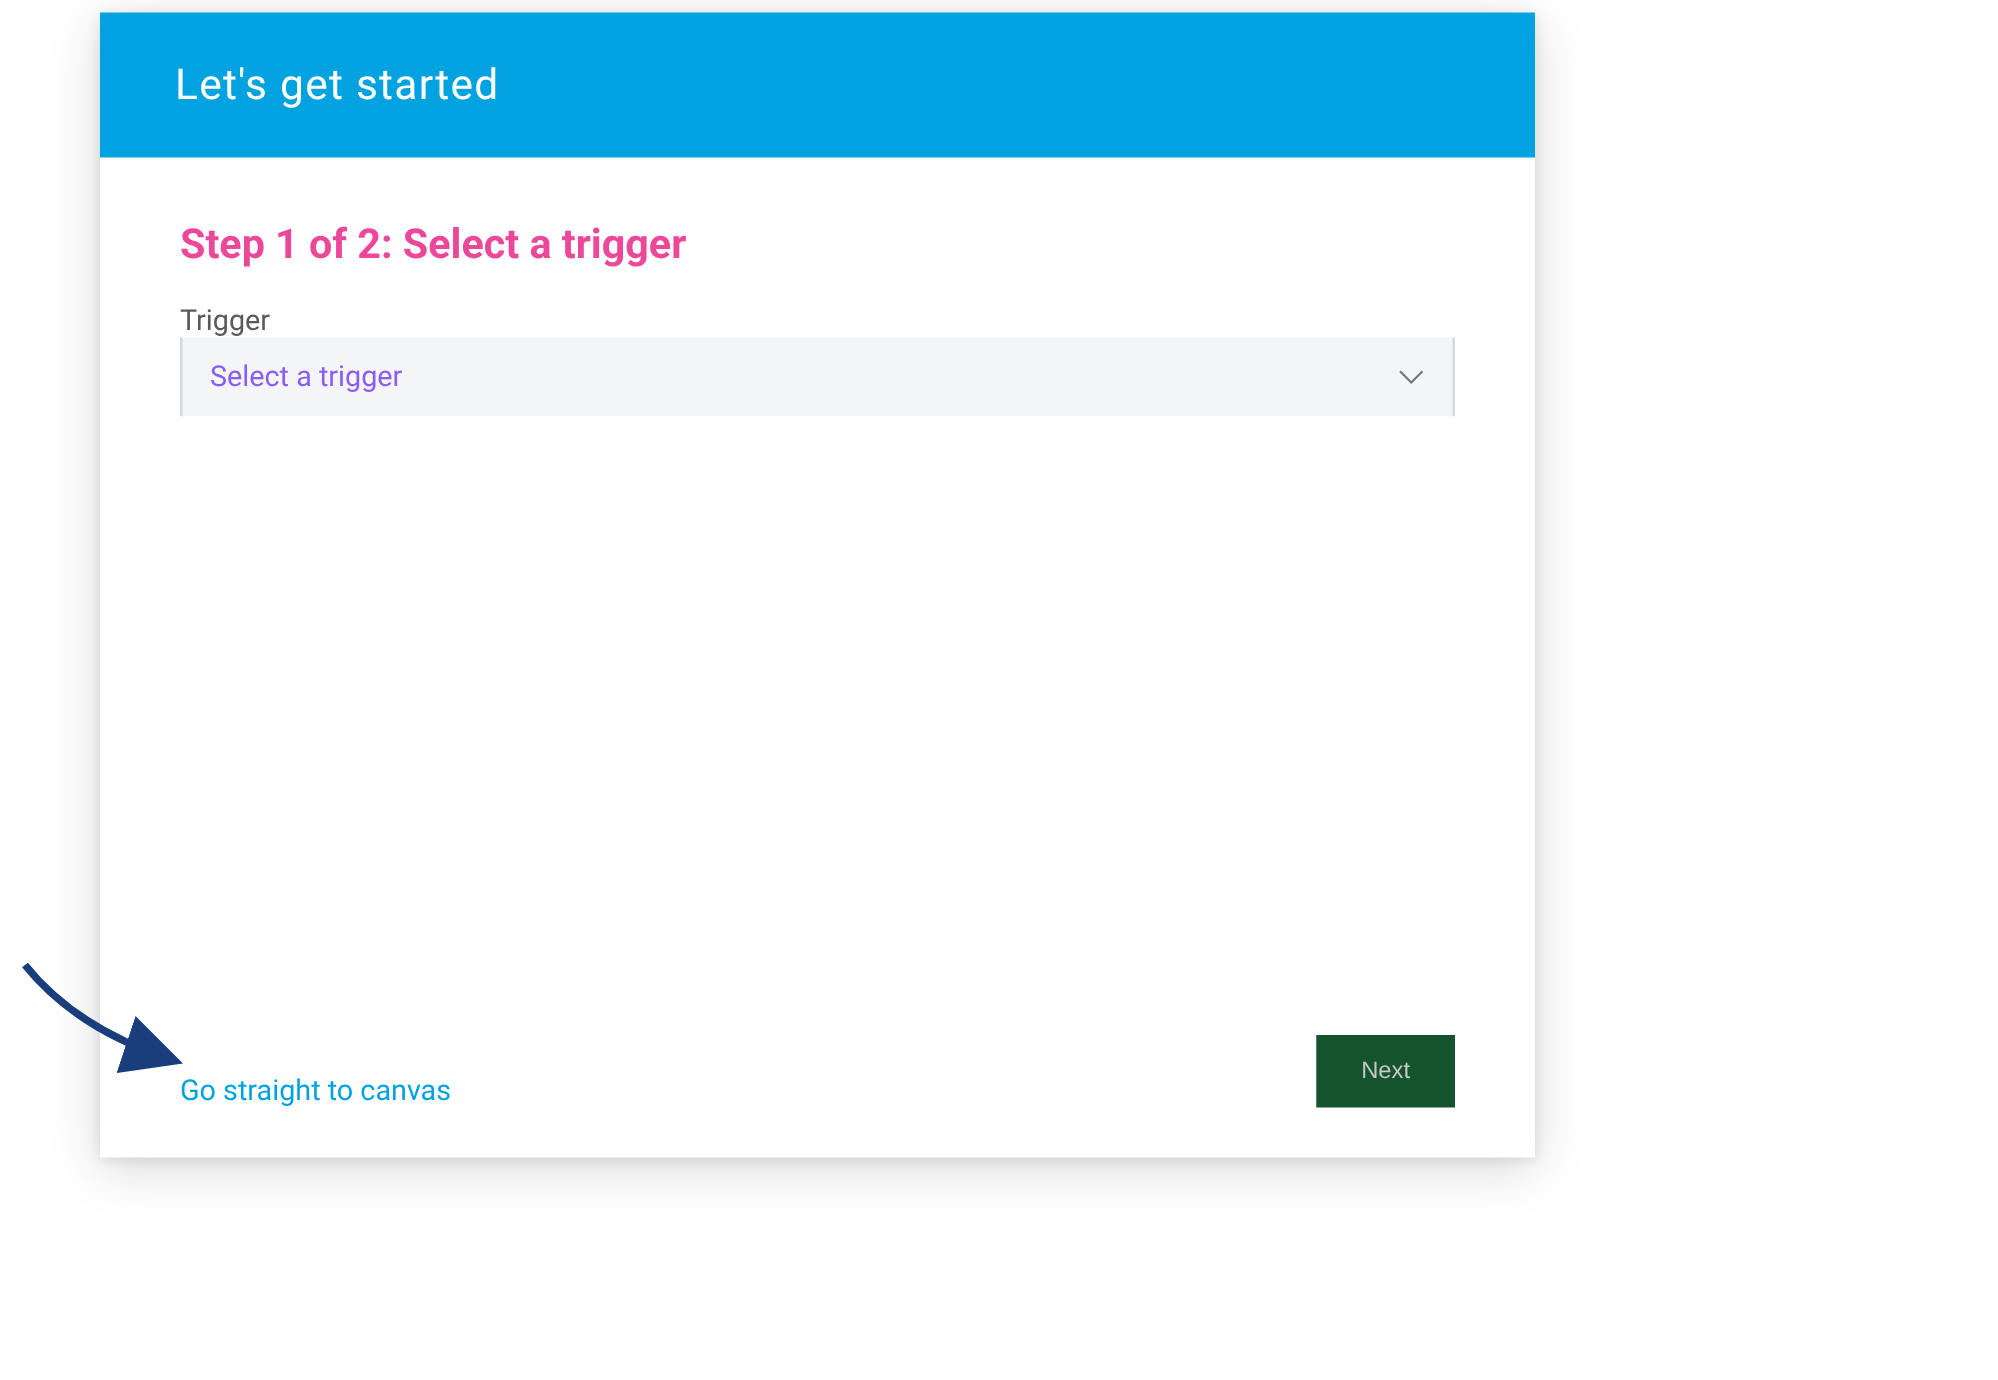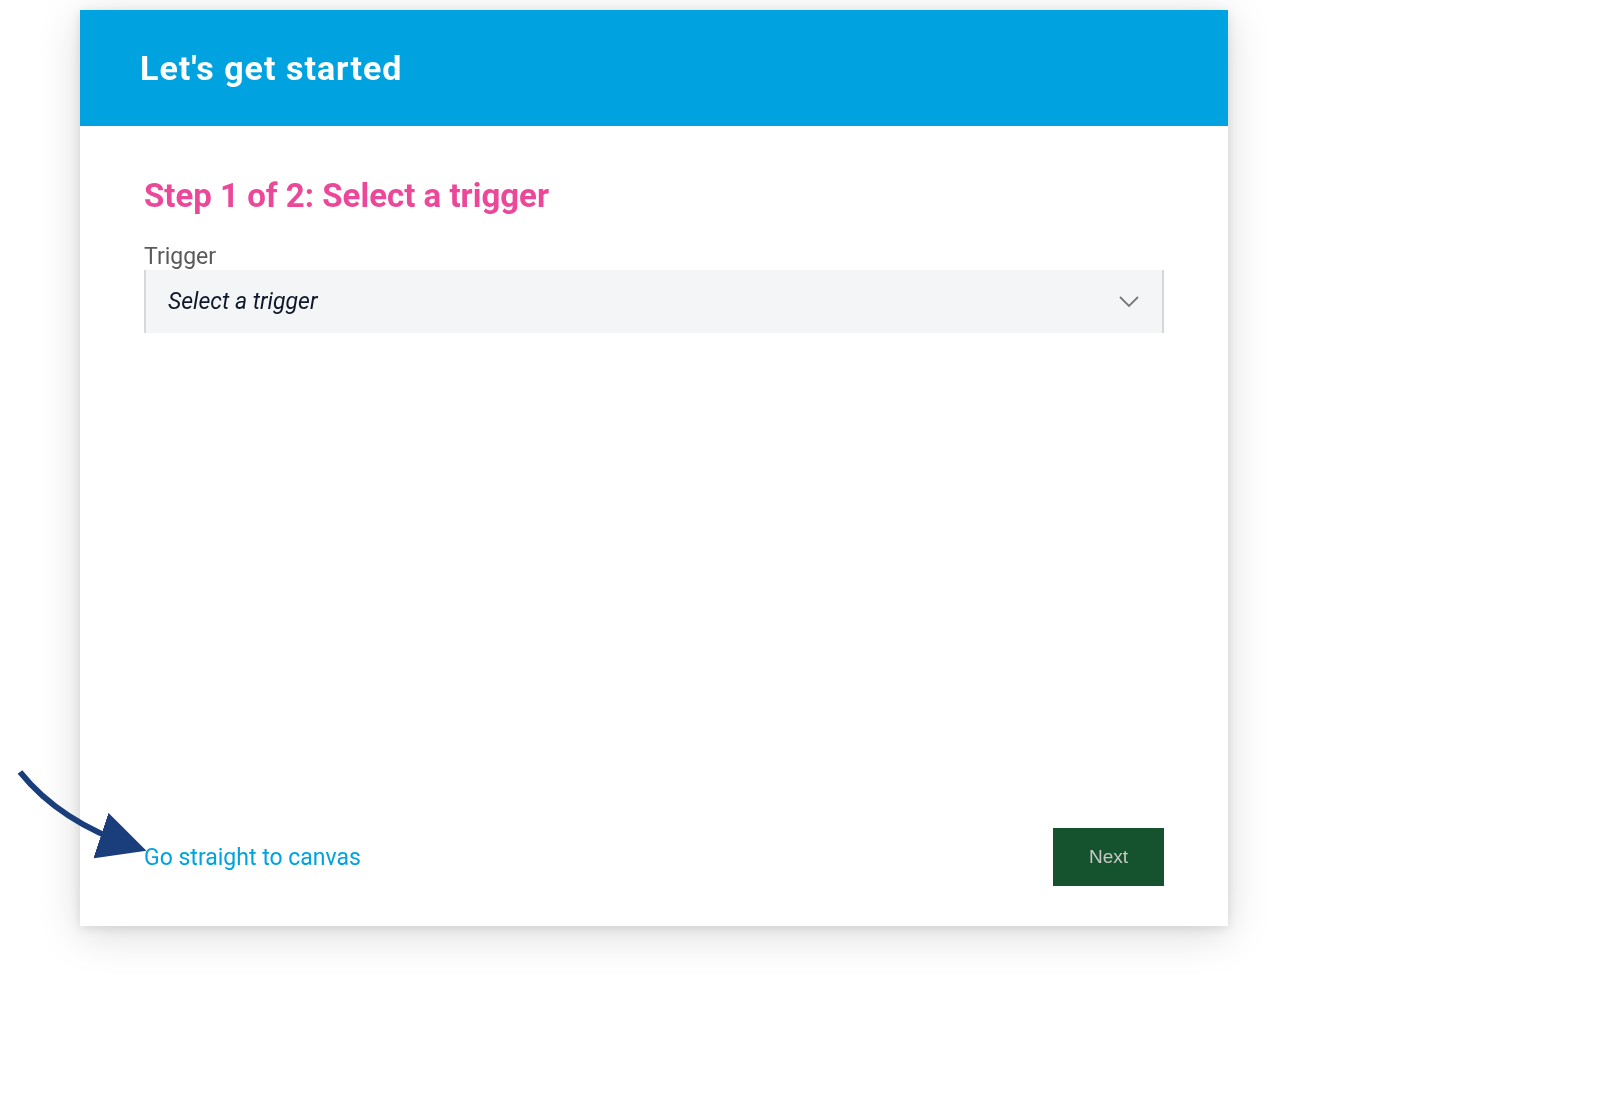--- a/index.html
+++ b/index.html
@@ -26,21 +26,21 @@
       display: flex;
       flex-direction: column;
     }
     .modal-header {
       background: #00a3e0;
       padding: 38px 60px;
       color: #ffffff;
     }
     .modal-title {
       font-size: 34px;
-      font-weight: 700;
+      font-weight: 400;
       letter-spacing: 1px;
     }
     .modal-body {
       flex: 1;
       padding: 50px 64px 40px 64px;
       display: flex;
       flex-direction: column;
     }
     .step-heading {
       font-size: 33px;
@@ -67,33 +67,32 @@
       border-left: 2px solid #d8d8d8;
       border-right: 2px solid #d8d8d8;
       padding: 18px 22px;
       font-size: 23px;
       display: flex;
       align-items: center;
       justify-content: space-between;
       cursor: pointer;
     }
     .select-placeholder {
-      color: #0f172a;
-      font-style: italic;
+      color: #8b5cf6;
       font-weight: 400;
     }
     .chevron-down {
       width: 22px;
       height: 14px;
     }
     .modal-footer {
       margin-top: auto;
       display: flex;
       justify-content: space-between;
-      align-items: center;
+      align-items: flex-end;
       padding-top: 20px;
     }
     .canvas-link {
       color: #00a3e0;
       font-size: 23px;
       text-decoration: none;
       cursor: pointer;
       font-weight: 400;
     }
     .next-button {

